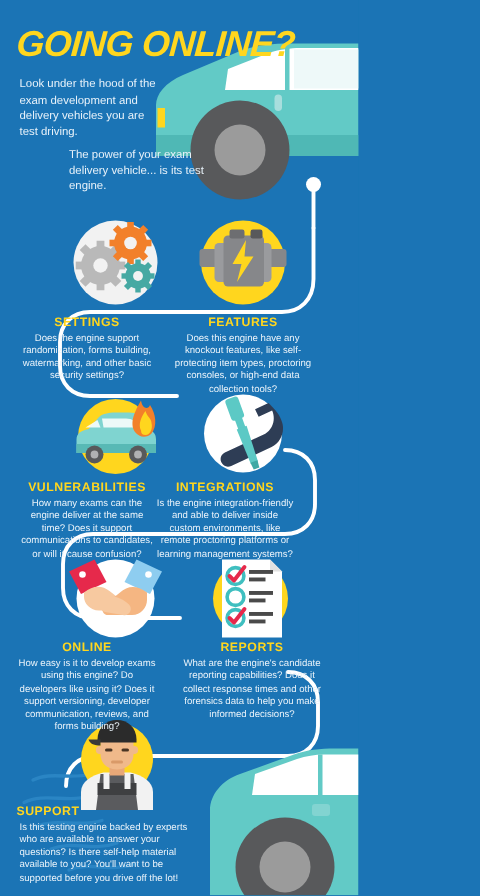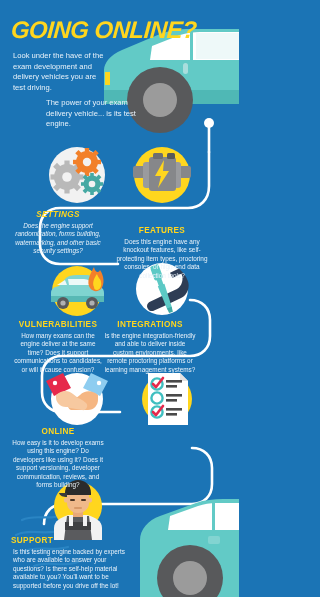--- a/index.html
+++ b/index.html
@@ -142,21 +142,21 @@
         <path d="M22 520 C34 514 48 520 60 516"></path>
         <path d="M16 535 C30 528 46 536 62 530"></path>
         <path d="M24 551 C38 545 52 552 68 547"></path>
         <path d="M34 566 C48 560 62 568 78 562"></path>
         <path d="M46 580 C60 574 74 582 90 576"></path>
       </g>
     </g>
   </svg>
 
   <div class="hero-title">GOING ONLINE?</div>
-  <div class="hero-para p1">Look under the have of the exam development and delivery vehicles you are test driving.</div>
+  <div class="hero-para p1">Look under the hood of the exam development and delivery vehicles you are test driving.</div>
   <div class="hero-para p2">The power of your exam delivery vehicle... is its test engine.</div>
 
   <div class="icon-wrap" style="left:46px; top:144px;">
     <svg viewBox="0 0 62 62" width="62" height="62" xmlns="http://www.w3.org/2000/svg">
       <circle cx="31" cy="31" r="28" fill="#f2f2f2"></circle>
       <g transform="translate(21,33)" fill="#b9b9b9">
         <circle r="13"></circle>
         <g>
           <rect x="-2.6" y="-16.5" width="5.2" height="6"></rect>
           <rect x="-2.6" y="10.5" width="5.2" height="6"></rect>
@@ -307,44 +307,48 @@
 
       <path d="M20 15 C20 7 26 2 33 2 C40 2 46 7 46 15 L46 17 L20 17 Z" fill="#2b2b2b"></path>
       <path d="M14 15 L22 15 L22 19 C18 19 15 18 14 15 Z" fill="#3a3a3a"></path>
 
       <rect x="25" y="21" width="5" height="2" rx="1" fill="#4a3524"></rect>
       <rect x="36" y="21" width="5" height="2" rx="1" fill="#4a3524"></rect>
       <rect x="29" y="29" width="8" height="2" rx="1" fill="#d99a68"></rect>
     </svg>
   </div>
 
-  <div class="card" style="left:6px; top:210px;font-style:italic;">
+  <div class="card" style="left:6px; top:210px;">
     <p class="card-title">SETTINGS</p>
     <p class="card-body">Does the engine support randomization, forms building, watermarking, and other basic security settings?</p>
   </div>
 
-  <div class="card" style="left:110px; top:226px;">
+  <div class="card" style="left:110px; top:210px;">
     <p class="card-title">FEATURES</p>
     <p class="card-body">Does this engine have any knockout features, like self-protecting item types, proctoring consoles, or high-end data collection tools?</p>
   </div>
 
   <div class="card" style="left:6px; top:320px;">
     <p class="card-title">VULNERABILITIES</p>
     <p class="card-body">How many exams can the engine deliver at the same time? Does it support communications to candidates, or will it cause confusion?</p>
   </div>
 
   <div class="card" style="left:98px; top:320px;">
     <p class="card-title">INTEGRATIONS</p>
     <p class="card-body">Is the engine integration-friendly and able to deliver inside custom environments, like remote proctoring platforms or learning management systems?</p>
   </div>
 
   <div class="card" style="left:6px; top:427px;">
     <p class="card-title">ONLINE</p>
     <p class="card-body">How easy is it to develop exams using this engine? Do developers like using it? Does it support versioning, developer communication, reviews, and forms building?</p>
   </div>
 
+  <div class="card" style="left:116px; top:427px;">
+    <p class="card-title">REPORTS</p>
+    <p class="card-body">What are the engine's candidate reporting capabilities? Does it collect response times and other forensics data to help you make informed decisions?</p>
+  </div>
 
   <div class="support-card">
     <p class="card-title">SUPPORT</p>
     <p class="card-body">Is this testing engine backed by experts who are available to answer your questions? Is there self-help material available to you? You'll want to be supported before you drive off the lot!</p>
   </div>
 
 </div>
 
 </body></html>

